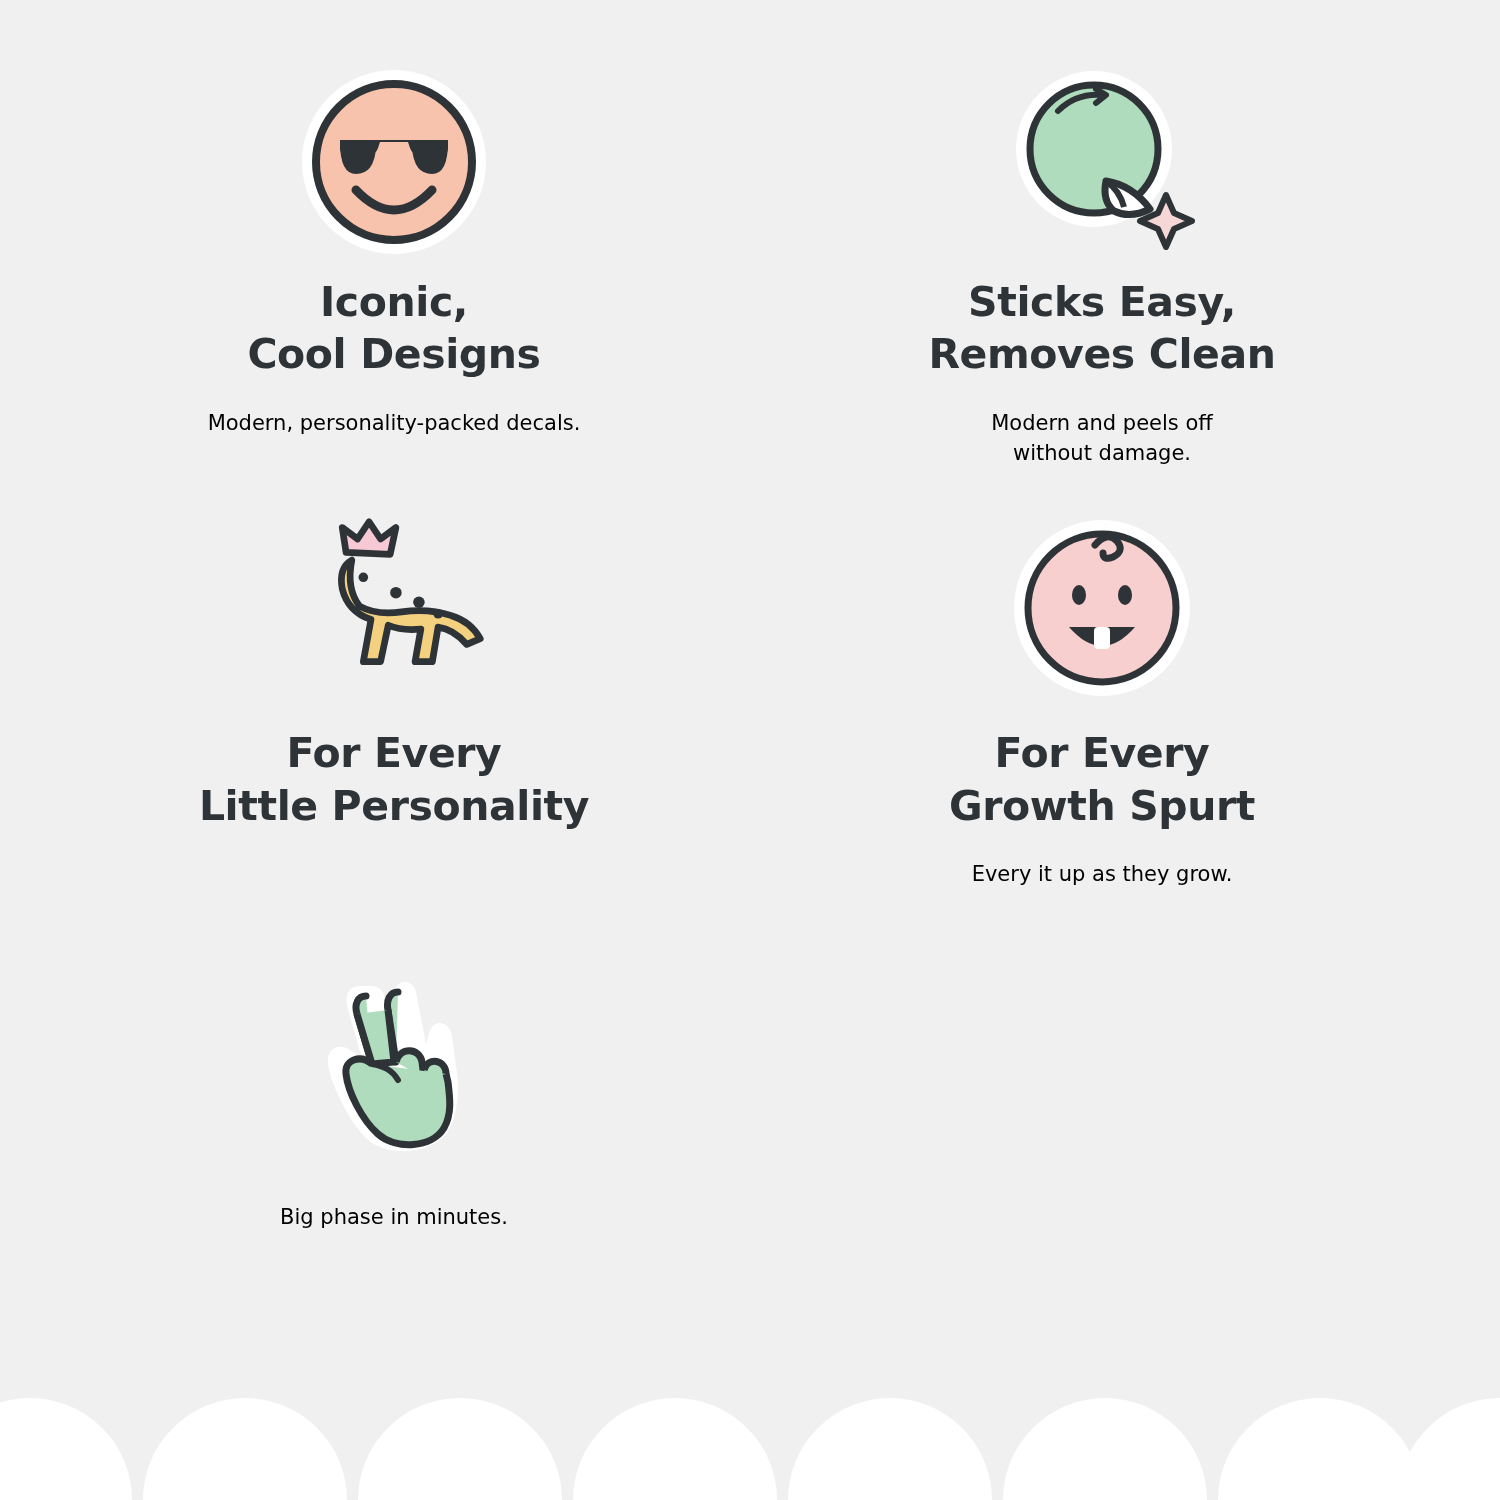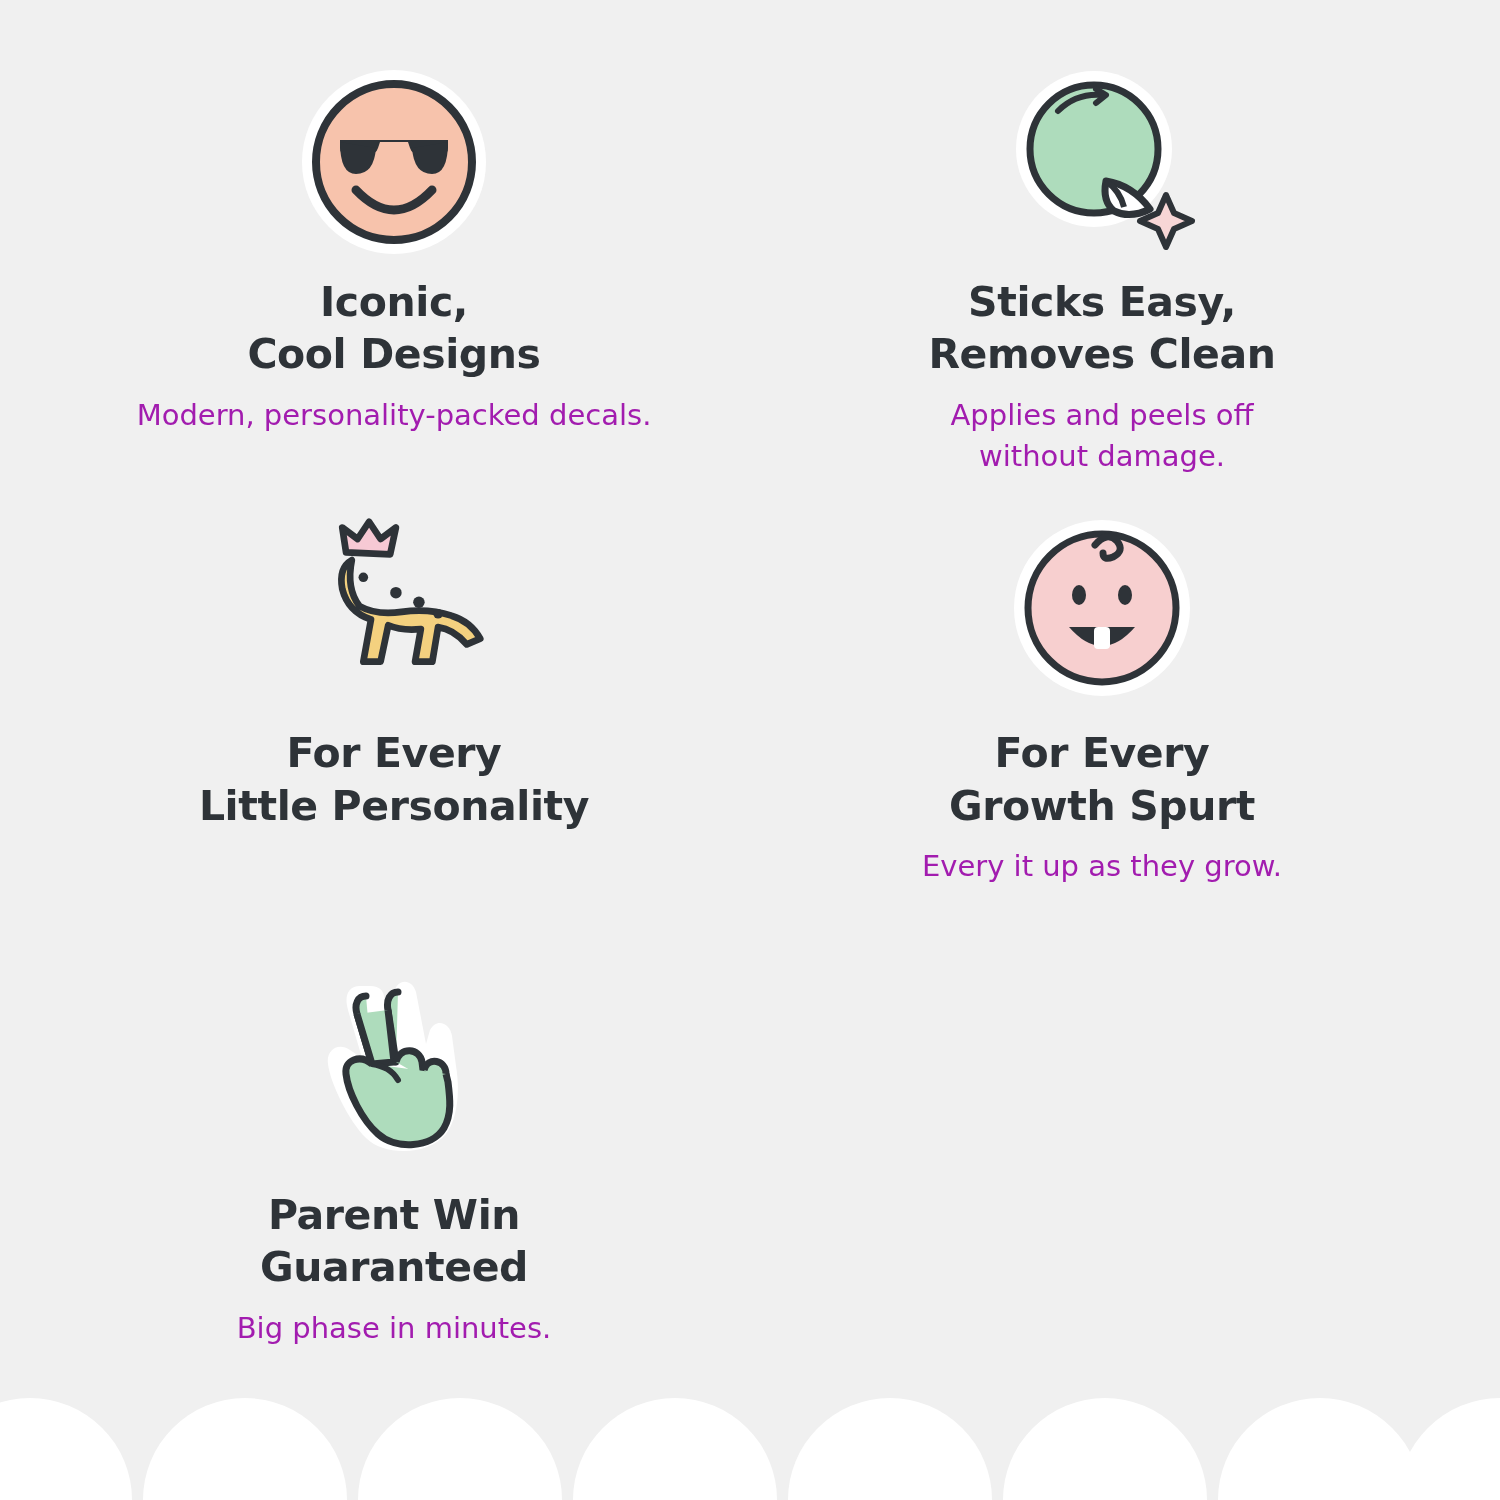--- a/index.html
+++ b/index.html
@@ -54,24 +54,24 @@
     font-size: 41px;
     line-height: 1.28;
     font-weight: bold;
     color: #2e3338;
     letter-spacing: -0.4px;
     white-space: pre-line;
     font-family: "DejaVu Sans", "Liberation Sans", sans-serif;
   }
 
   .feature p {
-    margin: 14px 0 0 0;
-    font-size: 29px;
+    margin: 28px 0 0 0;
+    font-size: 21px;
     line-height: 1.42;
-    color: #a21caf;
+    color: #000000;
     font-weight: 400;
     white-space: pre-line;
     max-width: 620px;
   }
 
   
   .row1 .icon-wrap { height: 200px; }
   .row2 { padding-top: 10px; }
   .row3 { padding-top: 18px; }
 
@@ -112,21 +112,21 @@
         <circle cx="92" cy="82" r="64" fill="#aedcbc" stroke="#2e3338" stroke-width="7"></circle>
         <path d="M56 44 Q74 26 100 28" fill="none" stroke="#2e3338" stroke-width="6" stroke-linecap="round"></path>
         <path d="M94 22 L104 28 L94 36" fill="none" stroke="#2e3338" stroke-width="6" stroke-linecap="round" stroke-linejoin="round"></path>
         <path d="M104 114 Q130 118 148 142 Q128 152 112 144 Q100 134 104 114 Z" fill="#ffffff" stroke="#2e3338" stroke-width="7" stroke-linejoin="round"></path>
         <path d="M104 114 Q118 124 122 140" fill="none" stroke="#2e3338" stroke-width="6"></path>
         <path d="M164 128 L172 146 L190 154 L172 162 L164 180 L156 162 L138 154 L156 146 Z" fill="#f7d6d6" stroke="#2e3338" stroke-width="6" stroke-linejoin="round"></path>
       </svg>
     </div>
     <h3>Sticks Easy,
 Removes Clean</h3>
-    <p>Applies and peels off
+    <p>Modern and peels off
 without damage.</p>
   </div>
 
   <div class="feature row2">
     <div class="icon-wrap">
       <svg width="240" height="200" viewBox="0 0 240 200">
         <g transform="translate(10,6)">
           <path d="M60 36 L56 10 L72 22 L84 4 L96 22 L112 10 L106 38 Z" fill="#f7c9d4" stroke="#2e3338" stroke-width="7" stroke-linejoin="round"></path>
           <path d="M66 44 Q60 74 74 92 Q92 102 118 98 Q146 94 170 102 Q190 108 200 126 L186 132 Q172 116 156 114 L150 150 L132 150 L138 116 Q118 118 104 112 L96 150 L78 150 L86 106 Q62 98 56 74 Q52 52 66 44 Z" fill="#f4d17f" stroke="#2e3338" stroke-width="7" stroke-linejoin="round"></path>
           <circle cx="78" cy="62" r="5" fill="#2e3338"></circle>
@@ -164,22 +164,20 @@
         <path d="M56 16 C44 16 40 26 44 40 L58 88 L46 80 C34 72 22 80 24 94 C26 112 44 150 62 168 C80 186 124 186 142 164 C154 148 156 120 152 96 L148 66 C146 52 132 48 126 60 L122 74 L112 22 C108 8 92 8 90 24 L90 76 L80 26 C78 14 66 16 56 16 Z" fill="#ffffff"></path>
         <path d="M62 26 C54 26 50 34 53 44 L68 94" fill="#aedcbc" stroke="#2e3338" stroke-width="7" stroke-linejoin="round" stroke-linecap="round"></path>
         <path d="M94 22 C86 22 82 30 84 40 L92 92" fill="#aedcbc" stroke="#2e3338" stroke-width="7" stroke-linecap="round"></path>
         <path d="M53 44 L68 94 L90 92 L84 40" fill="#aedcbc" stroke="#2e3338" stroke-width="7" stroke-linejoin="round"></path>
         <path d="M92 92 C96 76 116 78 118 92 L120 108" fill="#aedcbc" stroke="#2e3338" stroke-width="7" stroke-linejoin="round"></path>
         <path d="M120 100 C124 86 142 90 142 104 L142 122" fill="#aedcbc" stroke="#2e3338" stroke-width="7" stroke-linejoin="round"></path>
         <path d="M68 94 C56 84 40 90 42 104 C44 122 58 150 74 164 C92 180 128 178 140 158 C148 144 146 128 144 112 L142 104" fill="#aedcbc" stroke="#2e3338" stroke-width="7" stroke-linejoin="round"></path>
         <path d="M68 94 C80 96 88 100 94 110" fill="none" stroke="#2e3338" stroke-width="6" stroke-linecap="round"></path>
       </svg>
     </div>
-    <h3>Parent Win
-Guaranteed</h3>
     <p>Big phase in minutes.</p>
   </div>
 
 </div>
 
 <svg class="scallop" viewBox="0 0 1500 130" preserveAspectRatio="none">
   <g fill="#ffffff">
     <circle cx="30" cy="130" r="102"></circle>
     <circle cx="245" cy="130" r="102"></circle>
     <circle cx="460" cy="130" r="102"></circle>

